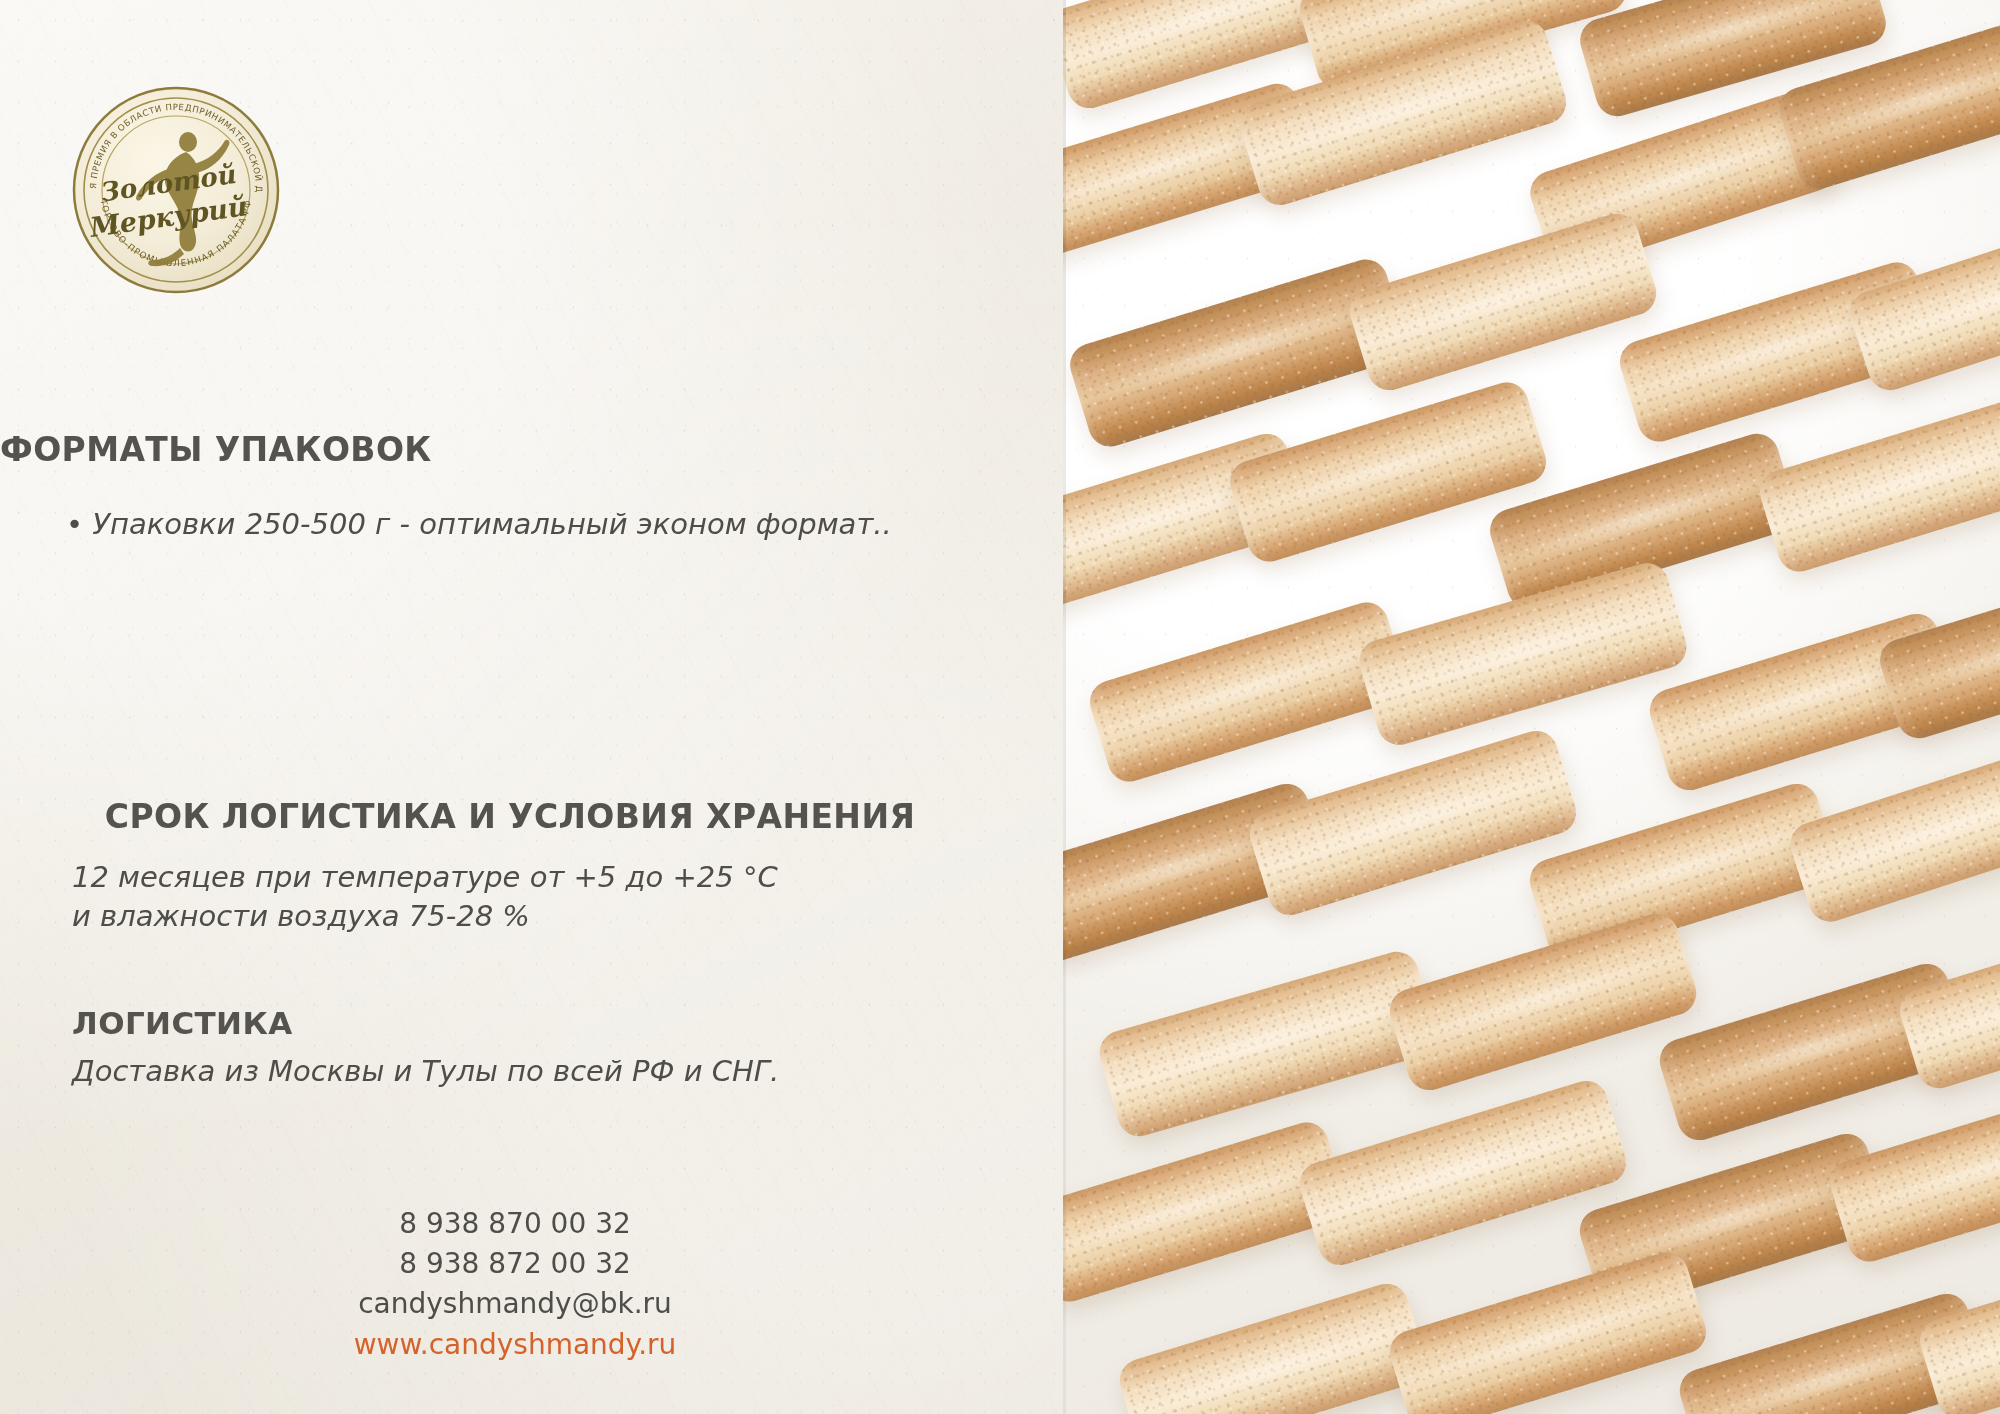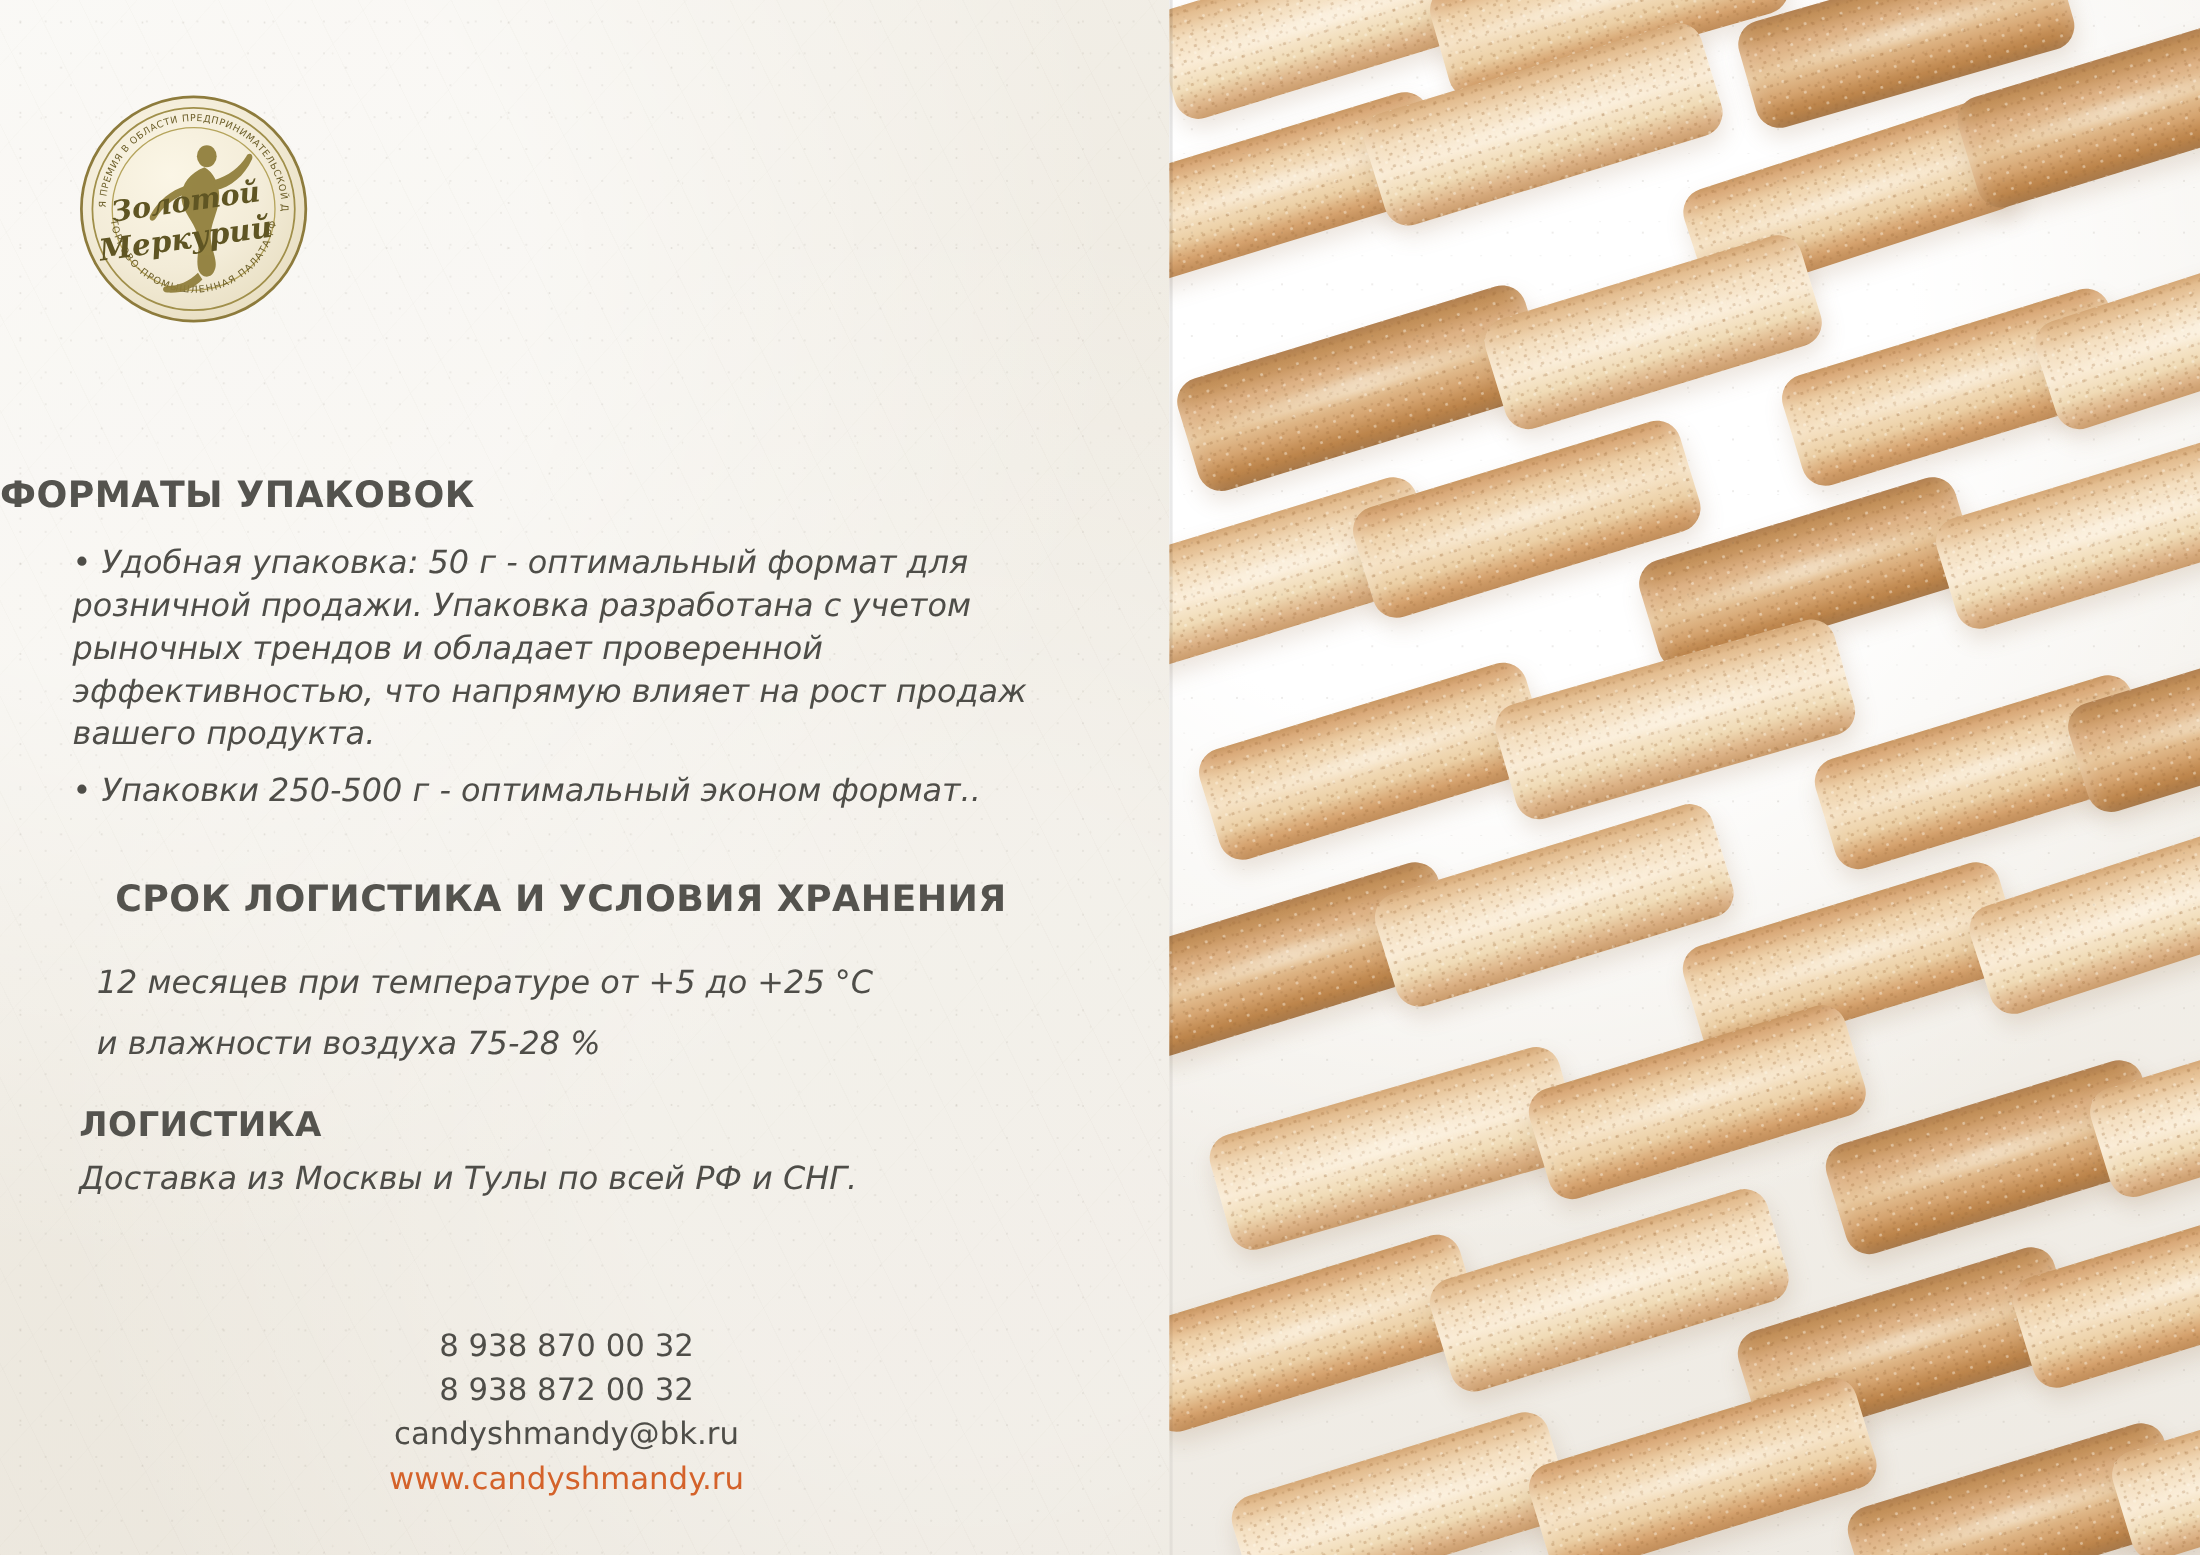--- a/index.html
+++ b/index.html
@@ -133,21 +133,21 @@
     font-size: 33px;
   }
 
   .shelf-body {
     position: absolute;
     top: 858px;
     left: 72px;
     width: 900px;
     font-size: 29px;
   }
-  .shelf-body p { margin: 16px; }
+  .shelf-body p { margin: 0; }
 
   .h-logistics {
     position: absolute;
     top: 1005px;
     left: 72px;
     font-size: 31px;
   }
 
   .logistics-body {
     position: absolute;
@@ -312,21 +312,20 @@
           <text x="104" y="112" font-family="DejaVu Serif, serif" font-style="italic" font-weight="bold" font-size="26" fill="#5f5523" text-anchor="middle" transform="rotate(-8 104 112)">Золотой</text>
           <text x="104" y="146" font-family="DejaVu Serif, serif" font-style="italic" font-weight="bold" font-size="27" fill="#5f5523" text-anchor="middle" transform="rotate(-8 104 146)">Меркурий</text>
         </svg>
       </div>
 
     </div>
 
     <div class="section-title h-formats">ФОРМАТЫ УПАКОВОК</div>
 
     <div class="body-text formats-body">
-      <p class="b1">• Удобная упаковка: 50 г - оптимальный формат для розничной продажи.  Упаковка разработана с учетом рыночных трендов и обладает проверенной эффективностью, что напрямую влияет на рост продаж вашего продукта.</p>
       <p class="b2">• Упаковки 250-500 г - оптимальный эконом формат..</p>
     </div>
 
     <div class="section-title h-shelf">СРОК ЛОГИСТИКА И УСЛОВИЯ ХРАНЕНИЯ</div>
 
     <div class="body-text shelf-body">
       <p>12 месяцев при температуре от +5 до +25 °С</p>
       <p>и влажности воздуха 75-28 %</p>
     </div>
 

